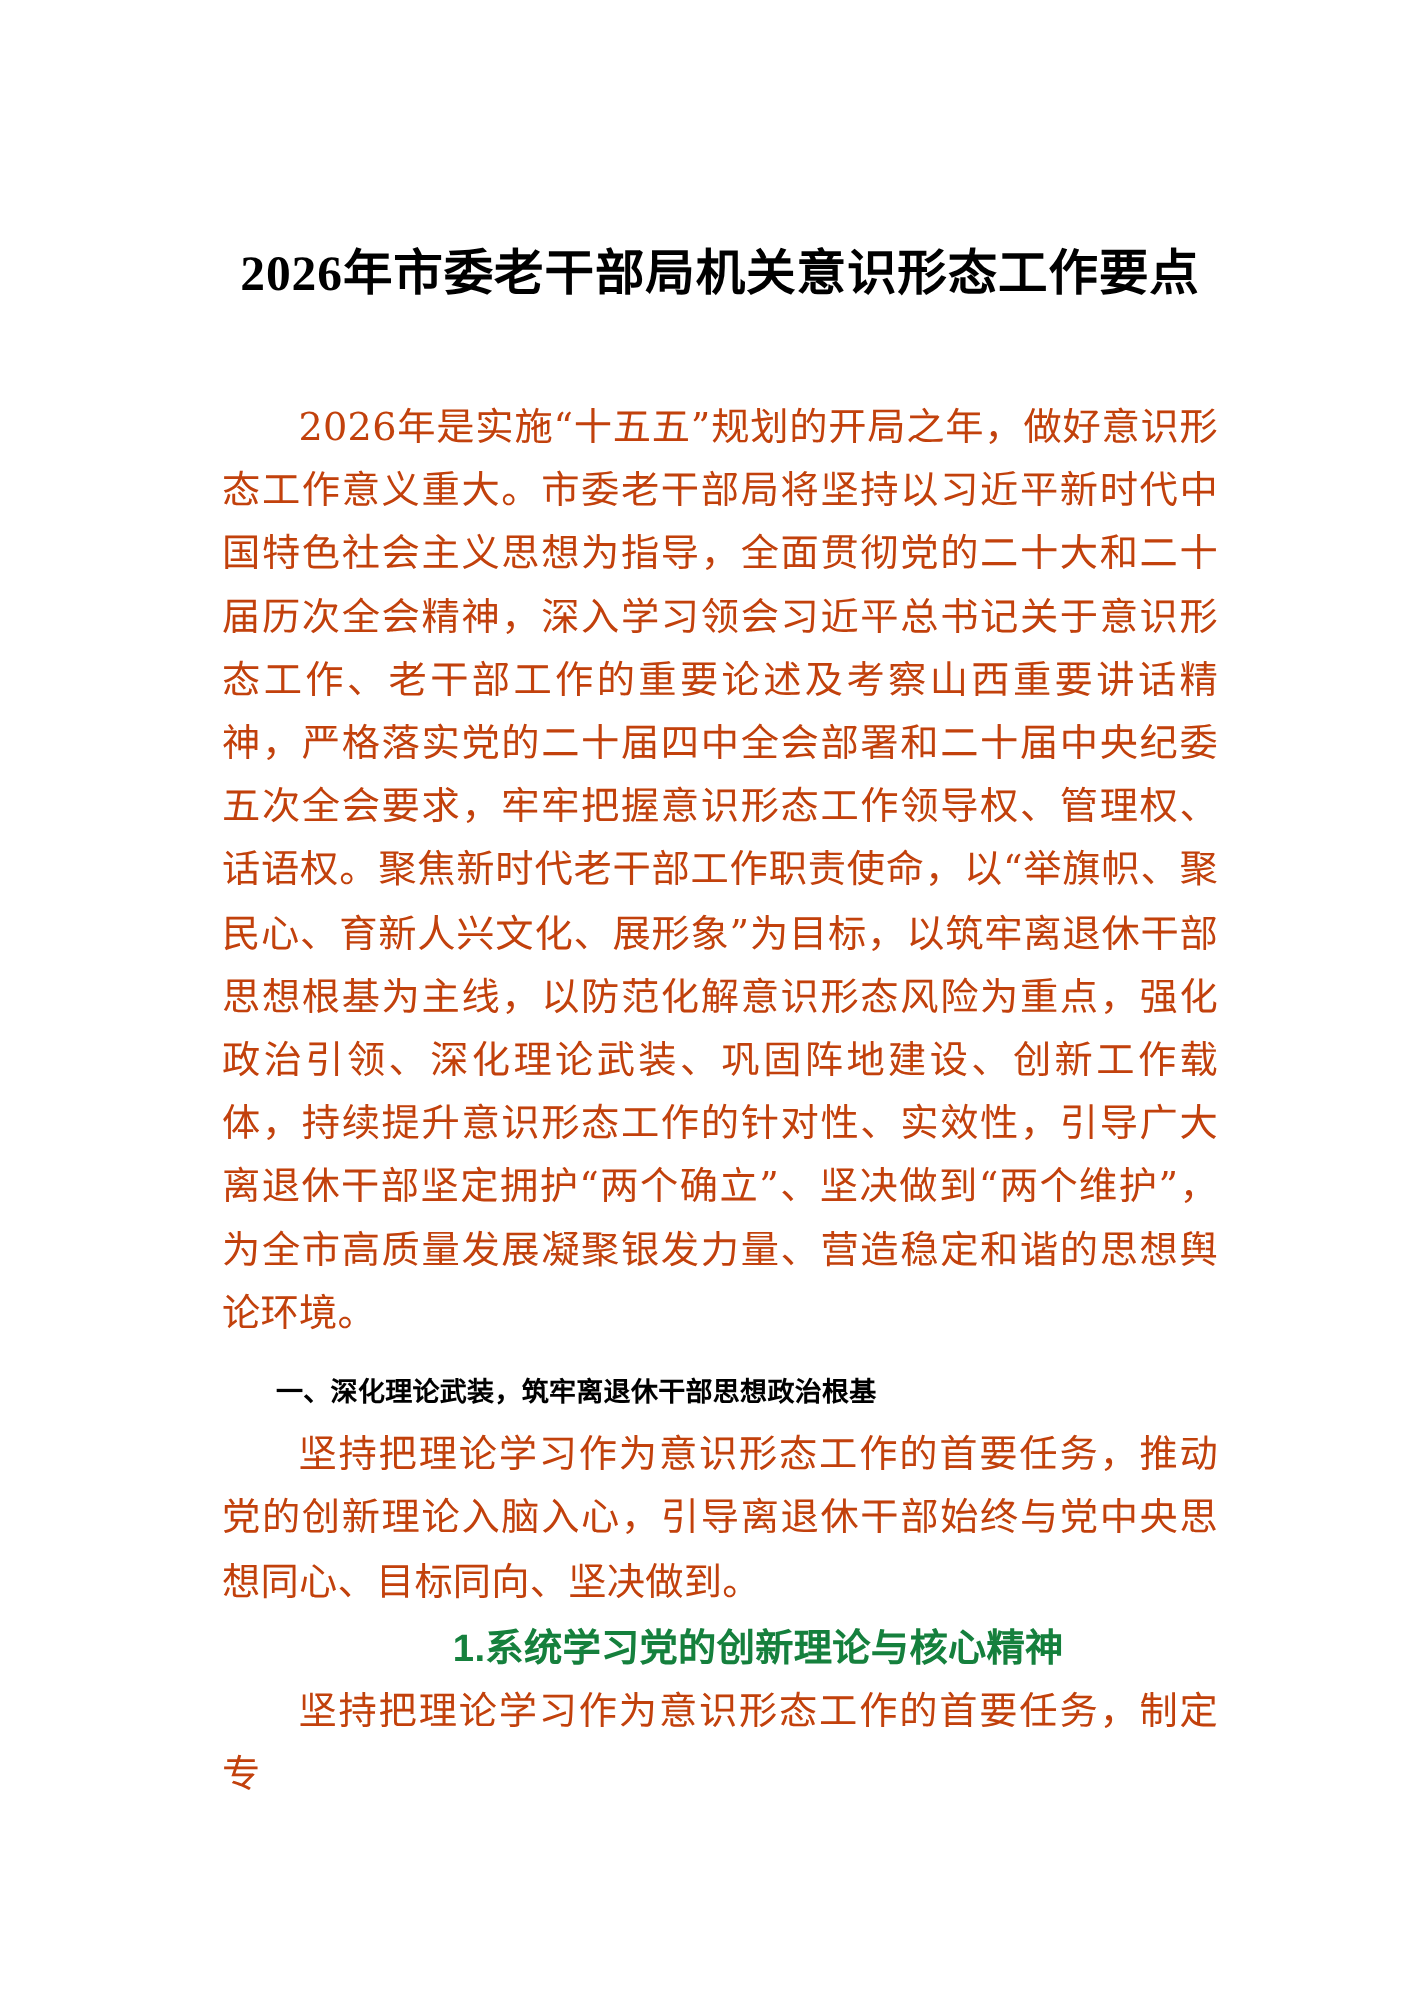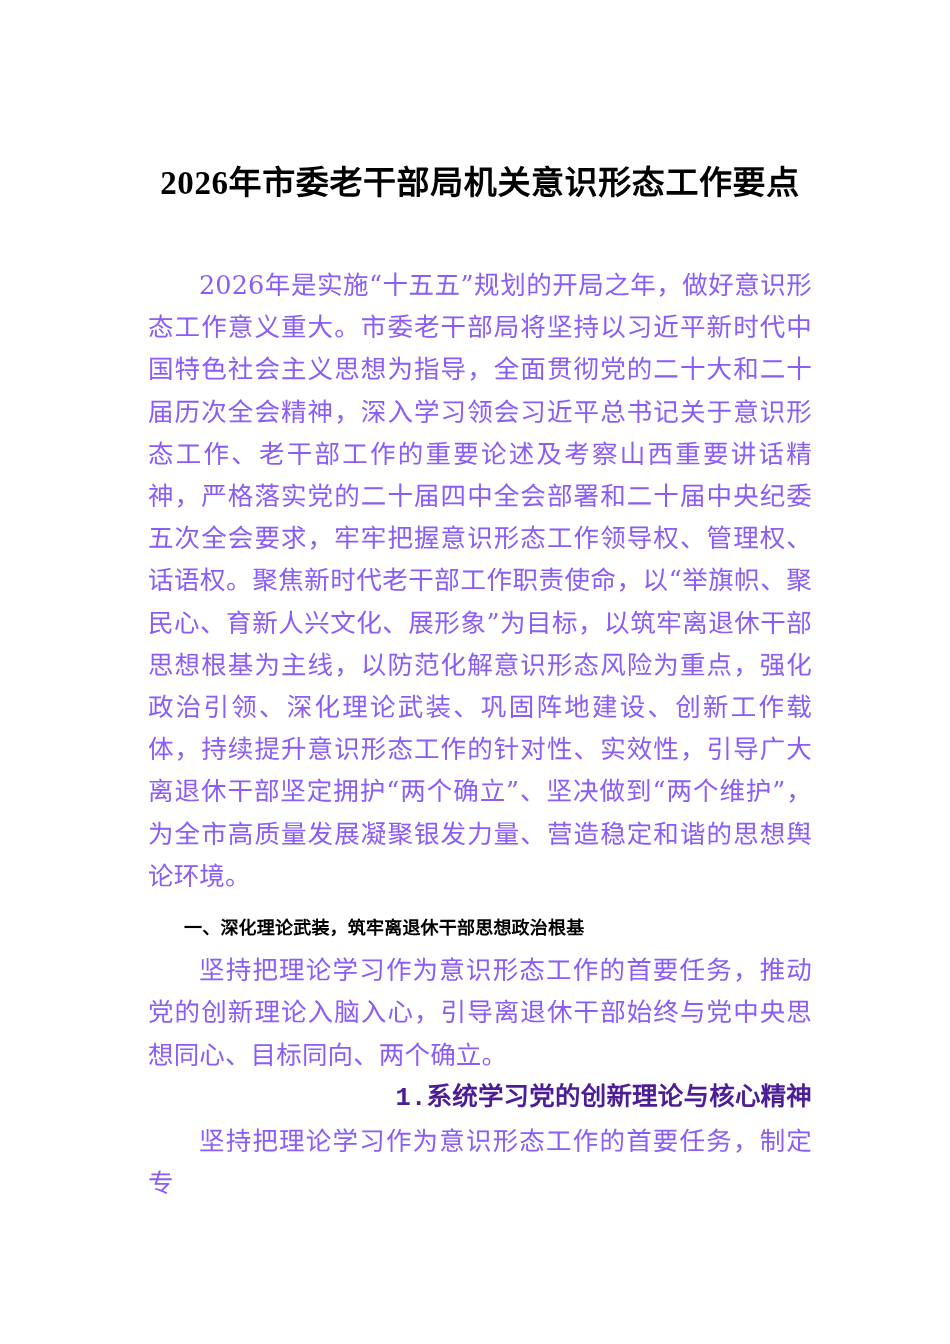--- a/index.html
+++ b/index.html
@@ -51,21 +51,21 @@
   .para {
     margin: 0;
     font-family: "DejaVu Serif", "Liberation Serif", serif;
     font-weight: 400;
     font-size: 25.5px;
     line-height: 42.2px;
     text-align: justify;
     text-justify: inter-ideograph;
     text-indent: 2em;
     letter-spacing: 0.15px;
-    color: #8b5cf6;
+    color: #c2410c;
     word-break: break-all;
   }
 
   .para.lead {
     margin-top: 55px;
   }
 
   
   .h1-cn {
     margin: 0;
@@ -76,46 +76,46 @@
     text-indent: 2em;
     letter-spacing: 0.2px;
     text-align: left;
     color: #000000;
     word-break: break-all;
   }
 
   
   .h2-cn {
     margin: 0;
-    font-family: Liberation Mono, monospace;
+    font-family: Liberation Sans, sans-serif;
     font-weight: bold;
     font-size: 25.5px;
     line-height: 42.2px;
     text-indent: 2em;
     letter-spacing: 0.2px;
-    text-align: right;
-    color: #4c1d95;
+    text-align: center;
+    color: #15803d;
     word-break: break-all;
   }
 
   .gap-before-h1 { margin-top: 10px; }
   .gap-before-h2 { margin-top: 2px; }
 </style>
 </head>
 <body>
 
 <div class="page">
   <div class="content">
 
     <h1 class="doc-title">2026年市委老干部局机关意识形态工作要点</h1>
 
     <p class="para lead">2026年是实施“十五五”规划的开局之年，做好意识形态工作意义重大。市委老干部局将坚持以习近平新时代中国特色社会主义思想为指导，全面贯彻党的二十大和二十届历次全会精神，深入学习领会习近平总书记关于意识形态工作、老干部工作的重要论述及考察山西重要讲话精神，严格落实党的二十届四中全会部署和二十届中央纪委五次全会要求，牢牢把握意识形态工作领导权、管理权、话语权。聚焦新时代老干部工作职责使命，以“举旗帜、聚民心、育新人兴文化、展形象”为目标，以筑牢离退休干部思想根基为主线，以防范化解意识形态风险为重点，强化政治引领、深化理论武装、巩固阵地建设、创新工作载体，持续提升意识形态工作的针对性、实效性，引导广大离退休干部坚定拥护“两个确立”、坚决做到“两个维护”，为全市高质量发展凝聚银发力量、营造稳定和谐的思想舆论环境。</p>
 
     <h2 class="h1-cn gap-before-h1">一、深化理论武装，筑牢离退休干部思想政治根基</h2>
 
-    <p class="para">坚持把理论学习作为意识形态工作的首要任务，推动党的创新理论入脑入心，引导离退休干部始终与党中央思想同心、目标同向、两个确立。</p>
+    <p class="para">坚持把理论学习作为意识形态工作的首要任务，推动党的创新理论入脑入心，引导离退休干部始终与党中央思想同心、目标同向、坚决做到。</p>
 
     <h3 class="h2-cn gap-before-h2">1.系统学习党的创新理论与核心精神</h3>
 
     <p class="para">坚持把理论学习作为意识形态工作的首要任务，制定专</p>
 
   </div>
 </div>
 
 </body></html>

